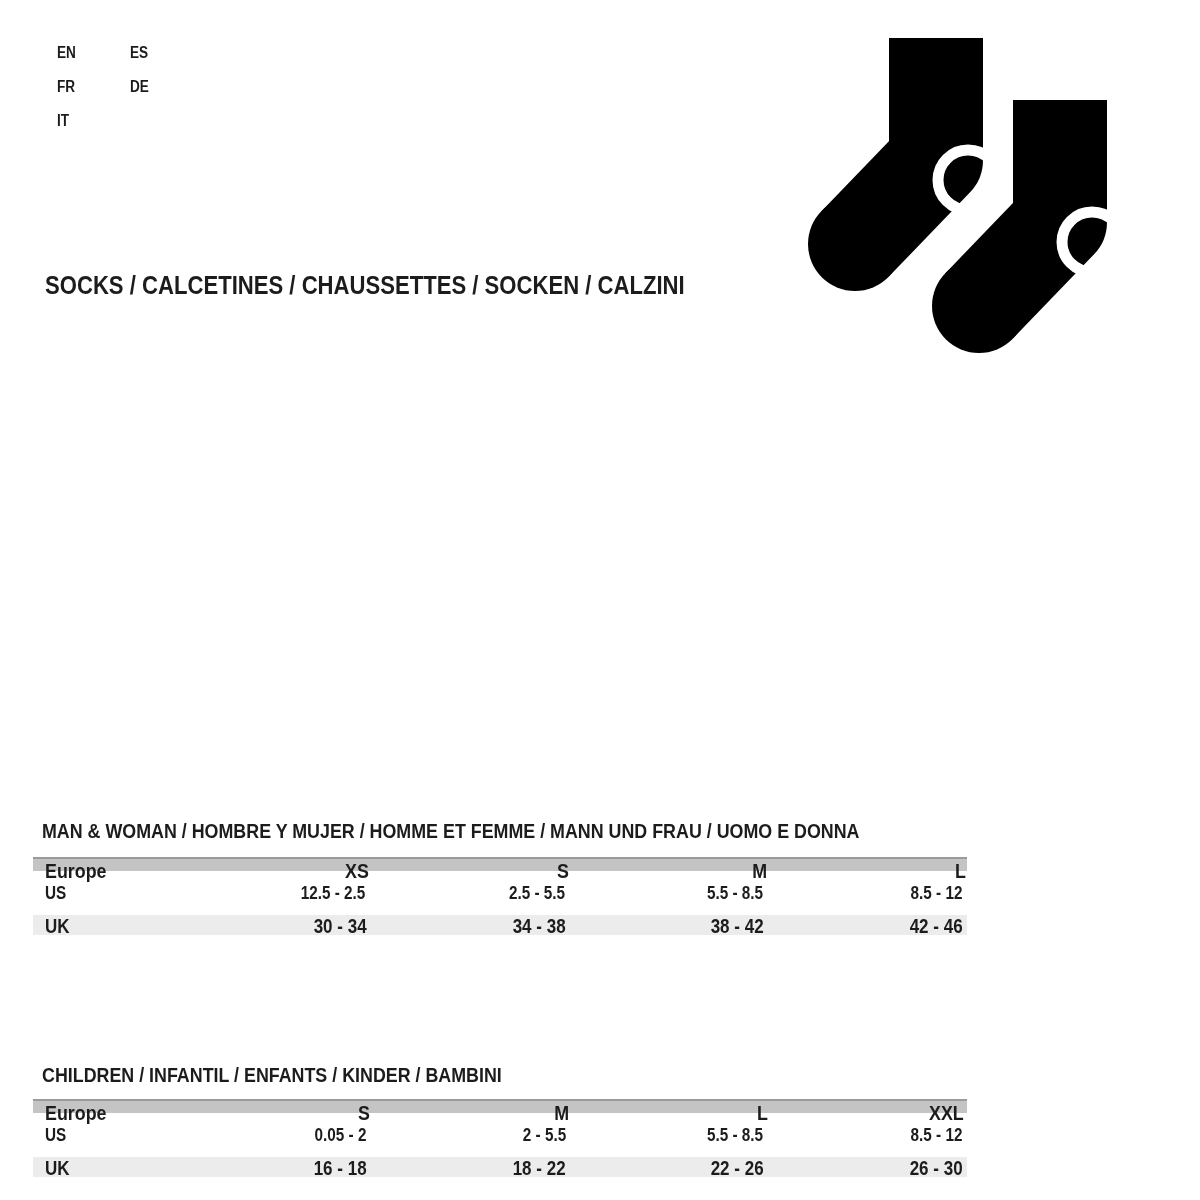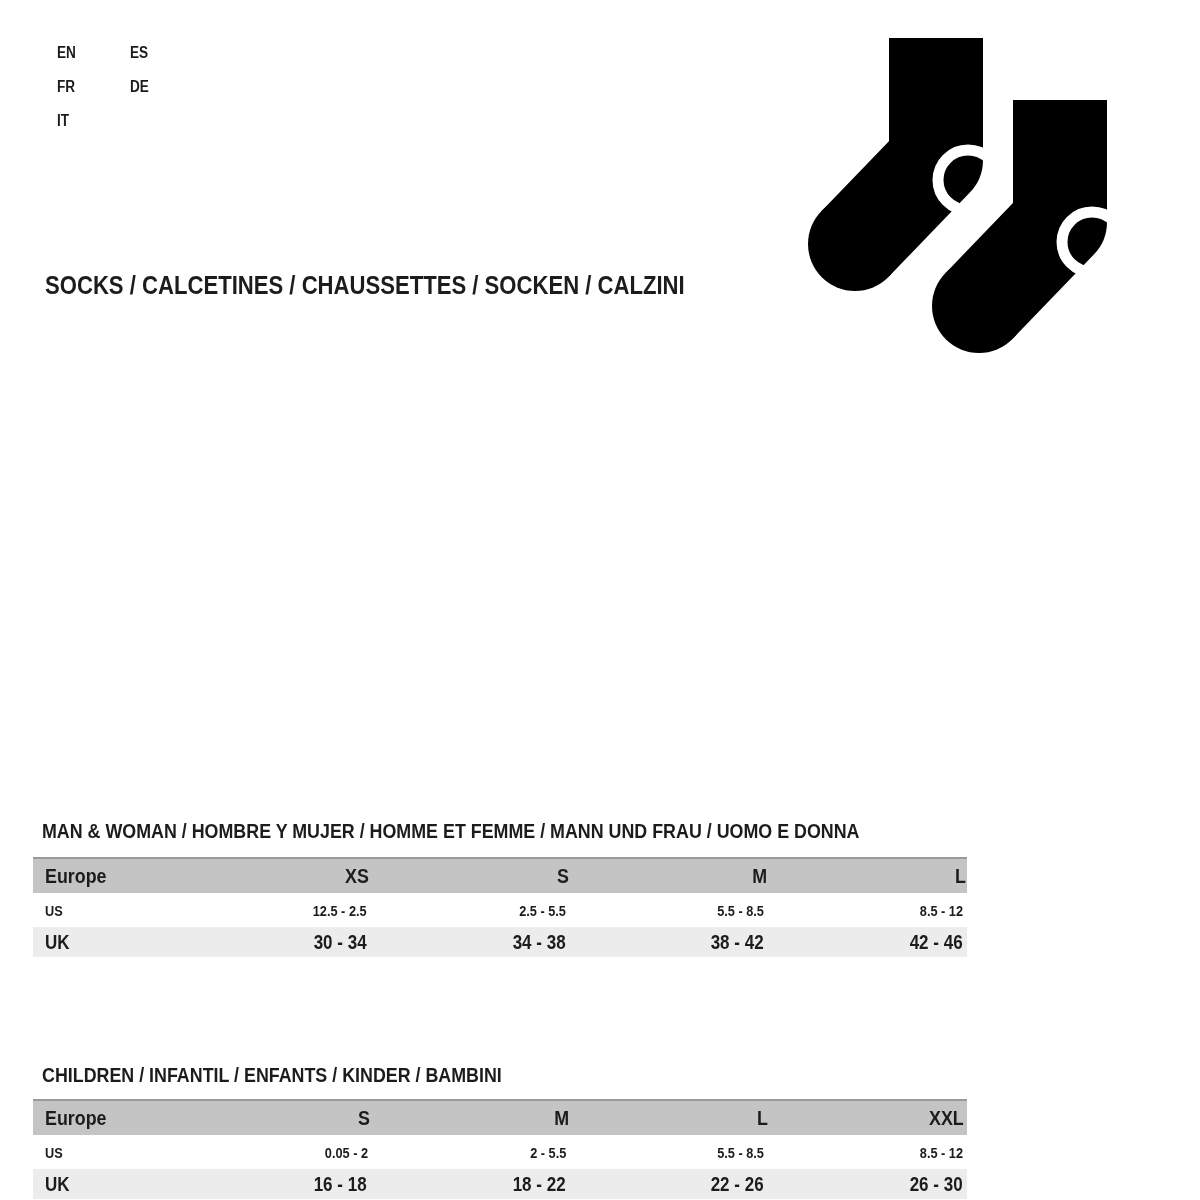--- a/index.html
+++ b/index.html
@@ -44,26 +44,26 @@
   .size-section.children{top:1064px;}
   .table-title{font-size:21px;line-height:22px;padding-left:9px;}
   .size-section.adults .size-table{margin-top:15px;}
   .size-section.children .size-table{margin-top:13px;}
   .t-row{
     display:grid;
     grid-template-columns:140px 1fr 1fr 1fr 1fr;
     align-items:center;
   }
   .t-row.head{
-    height:36px;background:var(--header-bg);
+    height:14px;background:var(--header-bg);
     border-top:2px solid var(--header-top-border);
     font-size:21px;
   }
-  .t-row.row-us{height:34px;background:var(--background);font-size:15px;}
-  .t-row.row-uk{height:30px;background:var(--alt-row-bg);font-size:20px;}
+  .t-row.row-us{height:44px;background:var(--background);font-size:18px;}
+  .t-row.row-uk{height:20px;background:var(--alt-row-bg);font-size:20px;}
   .t-cell{text-align:right;}
   .t-cell.label{text-align:left;padding-left:12px;}
 </style>
 </head>
 <body>
 
 <div class="lang-block">
   <span><span class="cond">EN</span></span>
   <span><span class="cond">ES</span></span>
   <span><span class="cond">FR</span></span>

